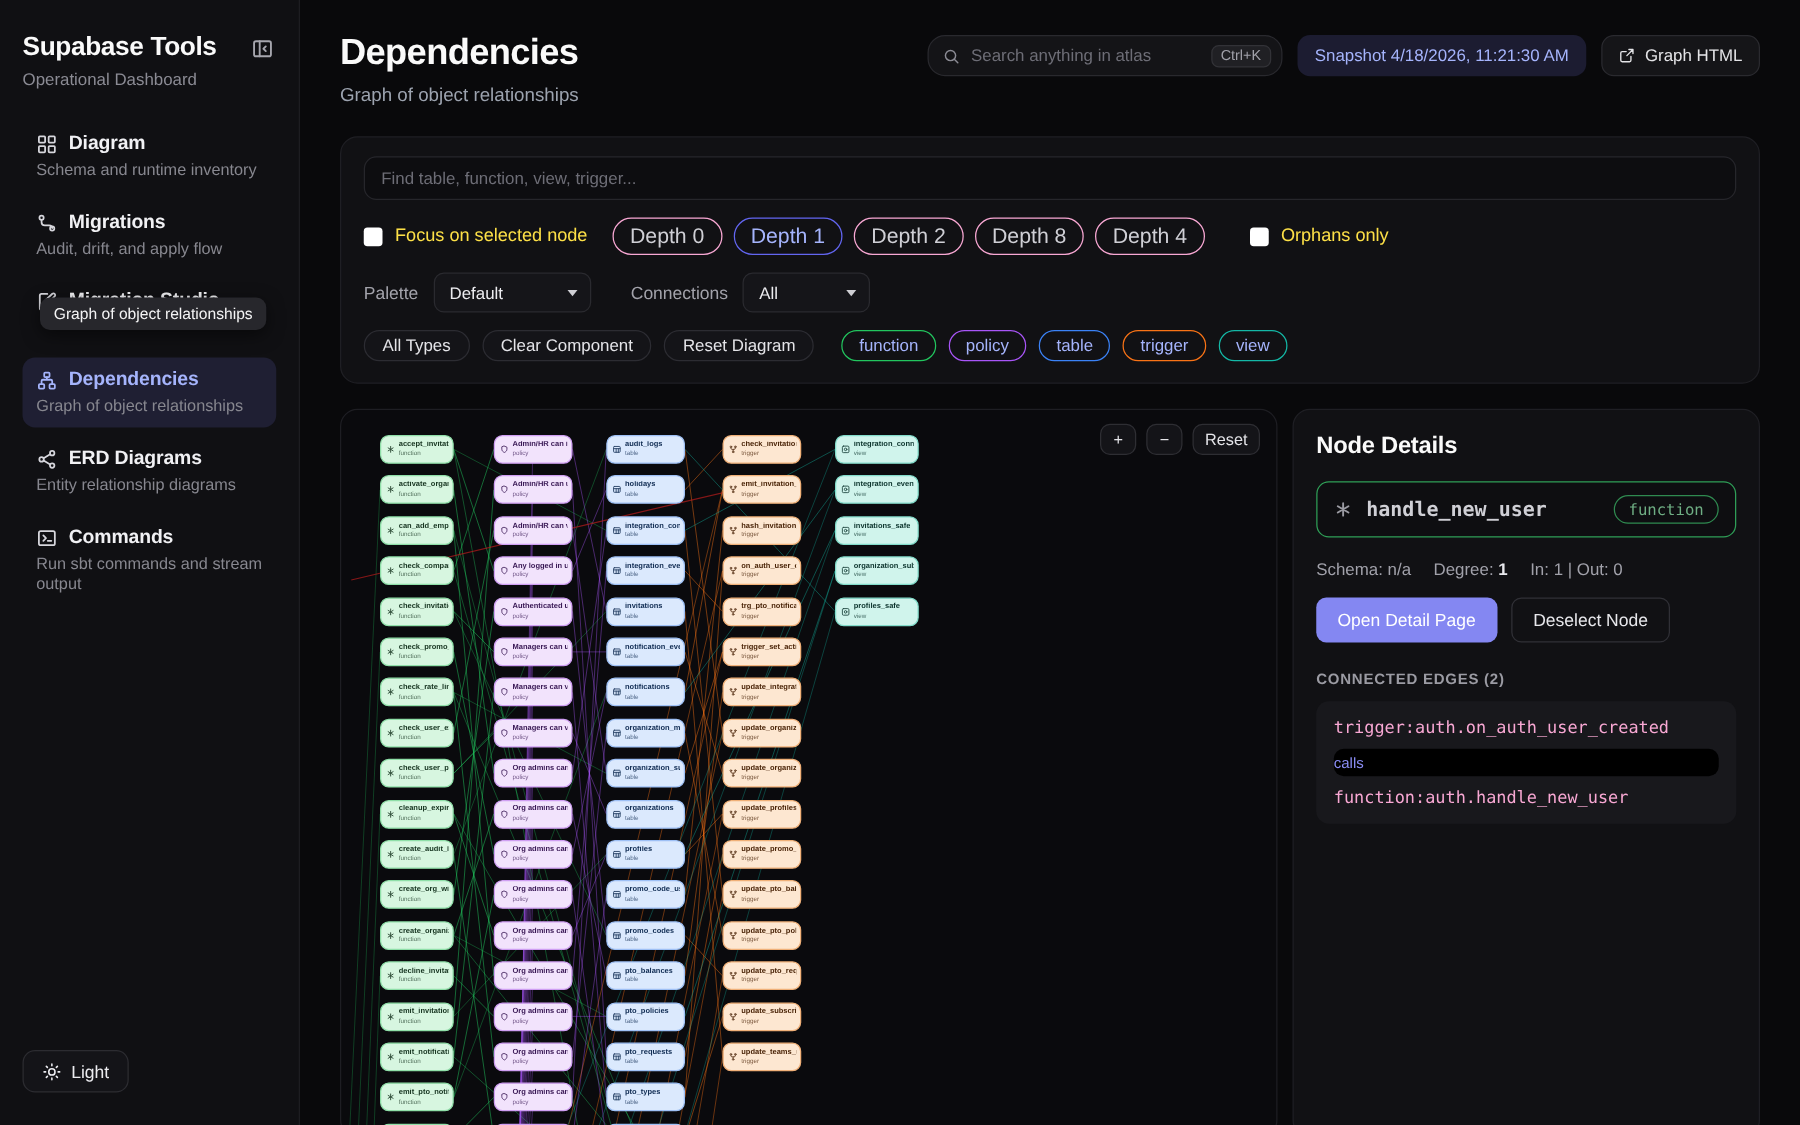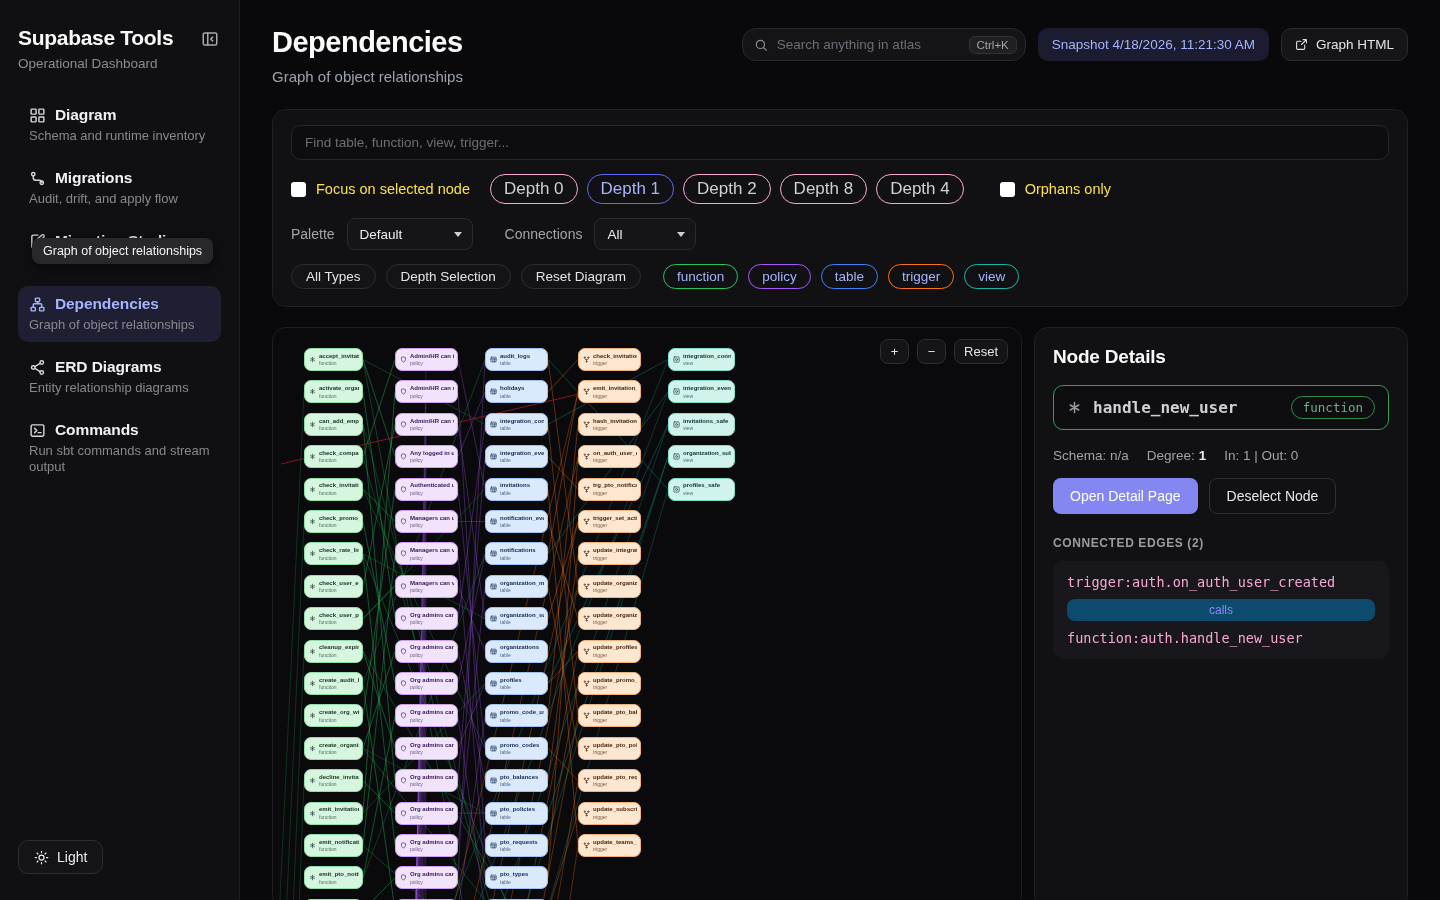--- a/index.html
+++ b/index.html
@@ -109,21 +109,21 @@
   .nd-meta { margin-top:18px; display:flex; gap:18px; font-size:13.5px; color:#a1a1aa; }
   .nd-meta b { color:#e8e8ec; font-weight:700; }
   .nd-actions { margin-top:15px; display:flex; gap:11px; }
   .btn-primary { background:#8487f2; border:none; color:#ffffff; border-radius:8px; font-size:14px;
     padding:9px 17px; cursor:pointer; font-family:"Liberation Sans",sans-serif; }
   .btn-ghost { background:transparent; border:1px solid #303036; color:#e8e8ec; border-radius:8px;
     font-size:14px; padding:9px 17px; cursor:pointer; font-family:"Liberation Sans",sans-serif; }
   .nd-edges-h { margin-top:22px; font-size:12px; font-weight:700; letter-spacing:.05em; color:#9b9ba3; }
   .edge-card { margin-top:11px; background:#18181c; border-radius:10px; padding:13px 14px; }
   .edge-ln { font-family:"DejaVu Sans Mono", monospace; font-size:13.5px; color:#f9a8d4; white-space:nowrap; }
-  .edge-rel { margin:9px 0; background:#0c4a6e; border-radius:8px; text-align:center;
+  .edge-rel { margin:9px 0; background:#000000; border-radius:8px; text-align:left;
     color:#8a8df5; font-size:12px; padding:4px 0; }
 </style>
 </head>
 <body>
 
 <div class="app">
 
   <aside class="sidebar">
     <div class="sb-head">
       <div>
@@ -291,21 +291,21 @@
         <span class="flabel">Connections</span>
         <span class="sel-wrap">
           <select class="sel sel-conn">
             <option>All</option>
           </select>
           <span class="caret"></span>
         </span>
       </div>
       <div class="frow" id="type-row">
           <button class="btn-pill">All Types</button>
-          <button class="btn-pill">Depth Selection</button>
+          <button class="btn-pill">Clear Component</button>
           <button class="btn-pill">Reset Diagram</button>
           <span class="gap8"></span>
           <button class="type-pill" style="border-color: rgb(34, 197, 94);">function</button>
           <button class="type-pill" style="border-color: rgb(168, 85, 247);">policy</button>
           <button class="type-pill" style="border-color: rgb(59, 130, 246);">table</button>
           <button class="type-pill" style="border-color: rgb(249, 115, 22);">trigger</button>
           <button class="type-pill" style="border-color: rgb(20, 184, 166);">view</button>
         </div>
     </section>
 

